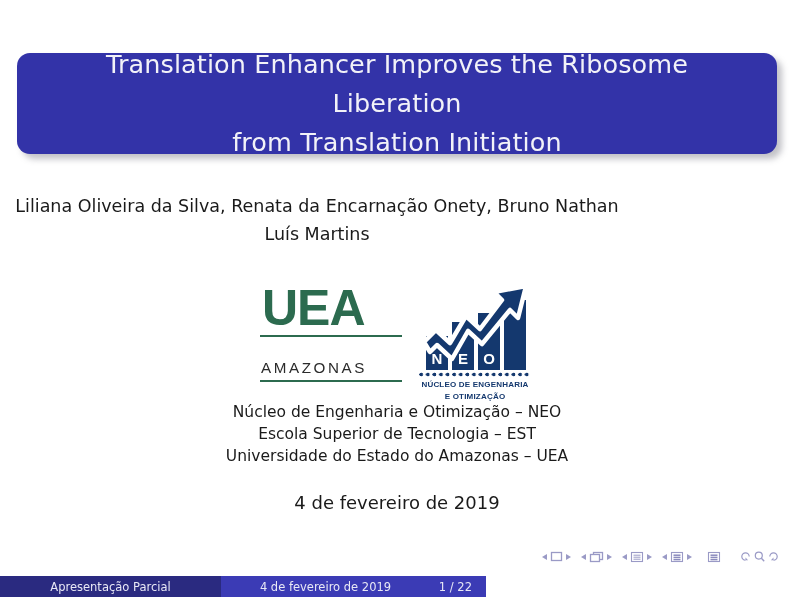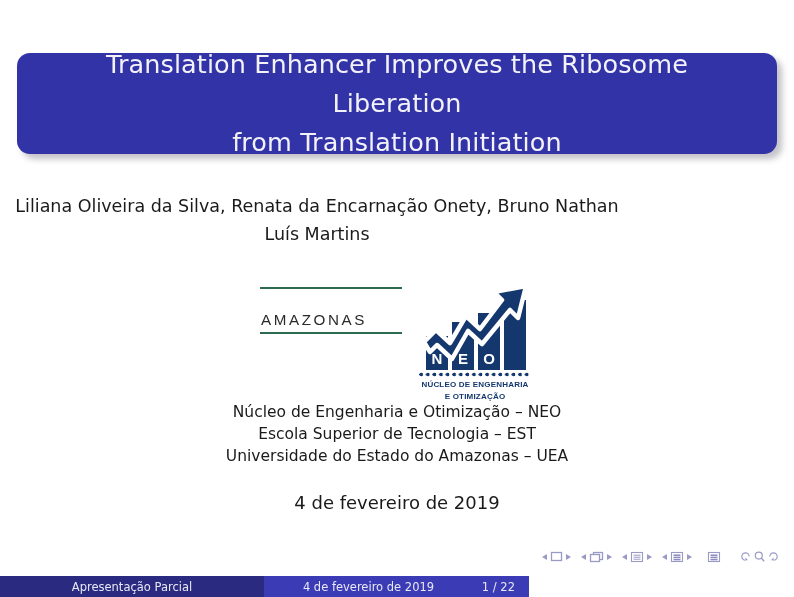--- a/index.html
+++ b/index.html
@@ -192,21 +192,21 @@
   .foot-seg {
     display: flex;
     align-items: center;
     justify-content: center;
     height: 21px;
     box-sizing: border-box;
     overflow: hidden;
     white-space: nowrap;
   }
   #foot-author { width: 265px; background: #1e1e55; }
-  #foot-title  { width: 264px; background: #2a2a80; }
+  #foot-title  { width: 221px; background: #2a2a80; }
   #foot-right  { width: 265px; background: #3b3bb5; position: relative; }
   #foot-date {
     position: absolute;
     left: 0; right: 0;
     text-align: center;
     padding-right: 56px;
   }
   #foot-page {
     position: absolute;
     right: 14px;
@@ -220,20 +220,21 @@
   <div id="title-text">Translation Enhancer Improves the Ribosome Liberation
 from Translation Initiation</div>
 </div>
 
 <div id="authors">Liliana Oliveira da Silva, Renata da Encarnação Onety, Bruno Nathan
 Luís Martins</div>
 
 <div id="logos">
 
   <div id="uea-logo">
+    <div id="uea-mark">UEA</div>
     <div class="uea-rule"></div>
     <div id="uea-sub"><br><span class="spaced">AMAZONAS</span></div>
     <div class="uea-rule bottom"></div>
   </div>
 
   <div id="neo-logo">
     <svg id="neo-graphic" viewBox="0 0 118 92">
 
       <rect x="10" y="56" width="22" height="34" fill="#14386e"></rect>
       <rect x="36" y="42" width="22" height="48" fill="#14386e"></rect>

